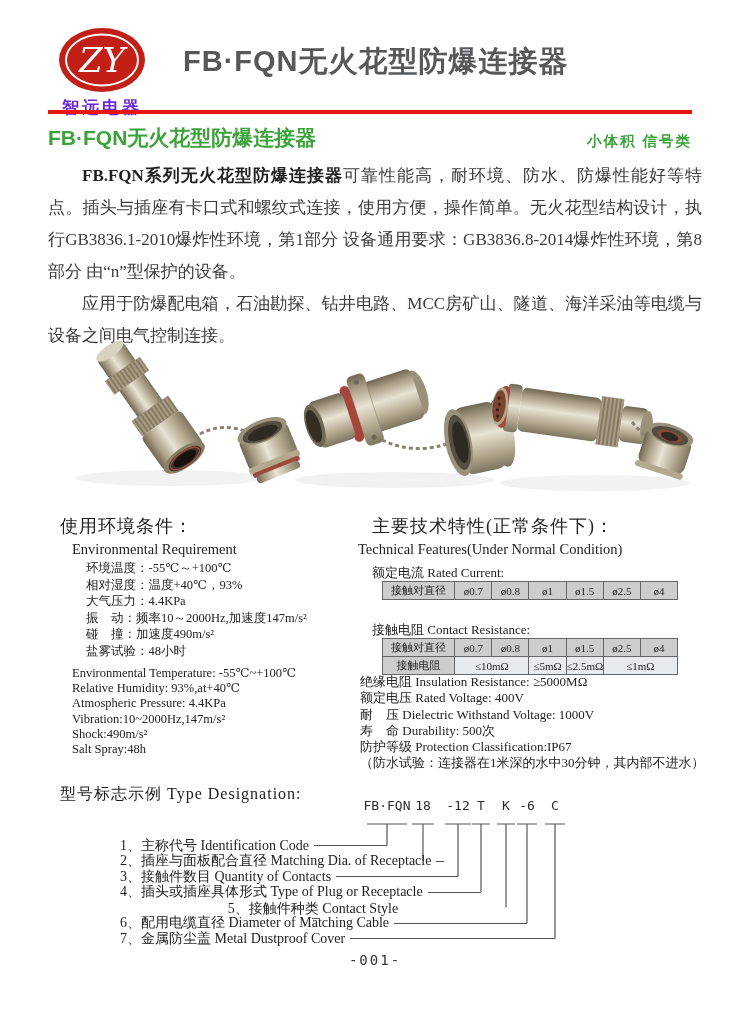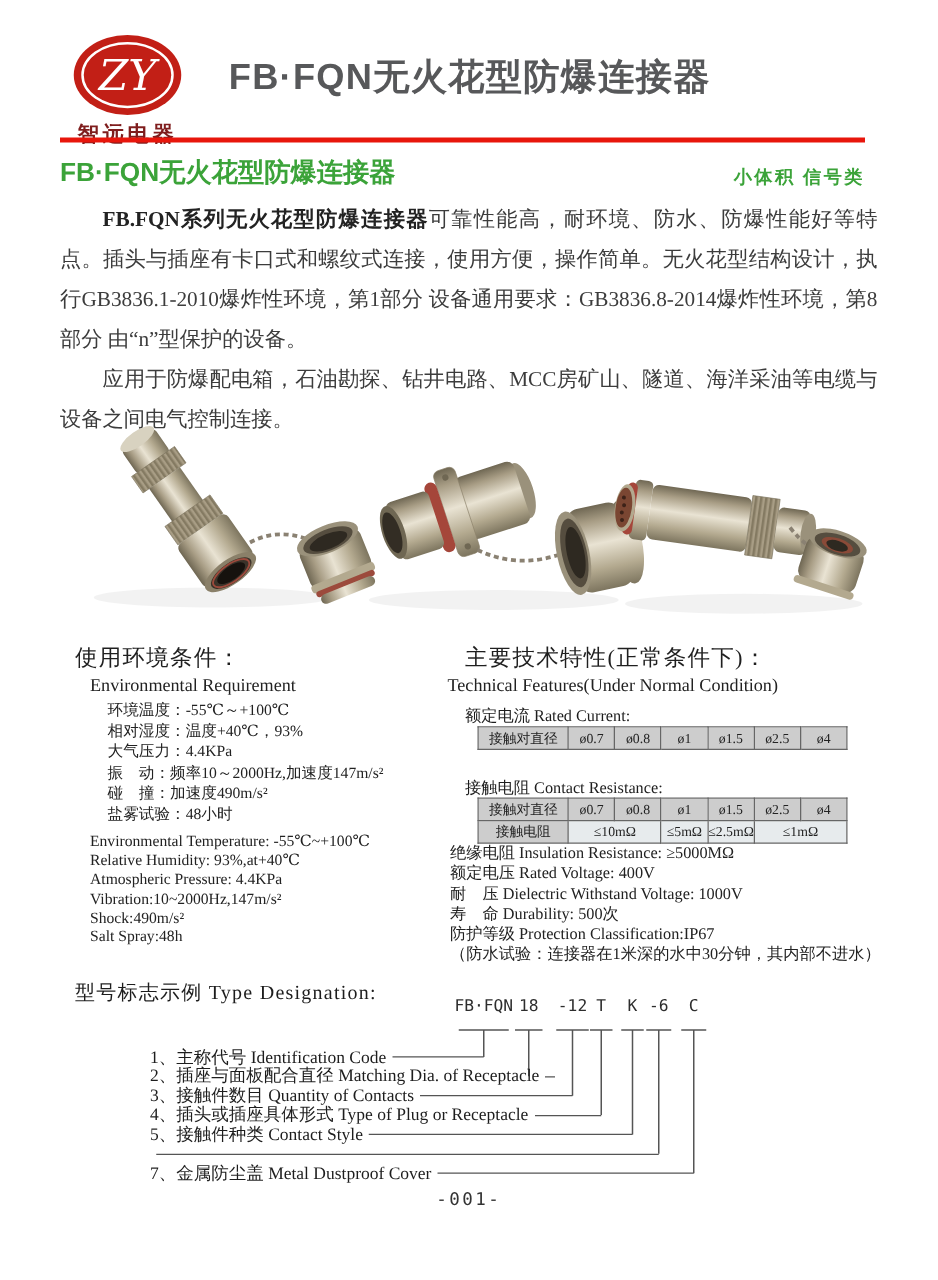--- a/index.html
+++ b/index.html
@@ -6,21 +6,21 @@
   html,body { background:#fff; }
   .page {
     position:relative; width:750px; height:1024px; margin:0 auto;
     background:#fff; overflow:hidden;
     font-family:"Liberation Serif","DejaVu Serif",serif; color:#333;
   }
   
   .logo-wrap { position:absolute; left:52px; top:26px; width:100px; text-align:center; }
   .logo-svg { display:block; margin:0 auto; }
   .logo-company { font-family:"Liberation Serif",serif; font-weight:bold; font-size:17px;
-    color:#7f1d1d; letter-spacing:3px; margin-top:2px; white-space:nowrap; }
+    color:#6d28d9; letter-spacing:3px; margin-top:2px; white-space:nowrap; }
   .doc-title { position:absolute; left:183px; top:42px; font-family:"Liberation Sans","DejaVu Sans",sans-serif;
     font-weight:bold; font-size:29px; color:#57585a; letter-spacing:1px; white-space:nowrap; }
   .red-rule { position:absolute; left:48px; top:110px; width:644px; height:4px; background:#e8160c; }
   .section-title { position:absolute; left:48px; top:124px; font-family:"Liberation Sans","DejaVu Sans",sans-serif;
     font-weight:bold; font-size:21px; color:#3ba339; white-space:nowrap; }
   .section-tags { position:absolute; right:58px; top:132px; font-family:"Liberation Sans","DejaVu Sans",sans-serif;
     font-weight:bold; font-size:14.5px; color:#3ba339; letter-spacing:2px; white-space:nowrap; }
   
   .intro { position:absolute; left:48px; top:160px; width:654px; font-size:17px;
     line-height:32px; color:#3c3c3c; text-align:justify; }
@@ -287,25 +287,26 @@
         <i class="leader"></i>
       </div>
     <div class="ds-row" style="top:71px;   width:338px;">
         <span>3、接触件数目 Quantity of Contacts</span>
         <i class="leader"></i>
       </div>
     <div class="ds-row" style="top:86.5px; width:361px;">
         <span>4、插头或插座具体形式 Type of Plug or Receptacle</span>
         <i class="leader"></i>
       </div>
-    <div class="ds-row" style="top:102px;  width:386px;">
+    <div class="ds-row" style="top:102px;  width:386px;flex-direction:column;">
         <span>5、接触件种类 Contact Style</span>
         <i class="leader"></i>
       </div>
     <div class="ds-row" style="top:117.5px;width:407px;">
+        <span>6、配用电缆直径 Diameter of Matching Cable</span>
         <i class="leader"></i>
       </div>
     <div class="ds-row" style="top:133px;  width:435px;">
         <span>7、金属防尘盖  Metal Dustproof Cover</span>
         <i class="leader"></i>
       </div>
   </div>
 
   <div class="page-num">-001-</div>
 </div>

